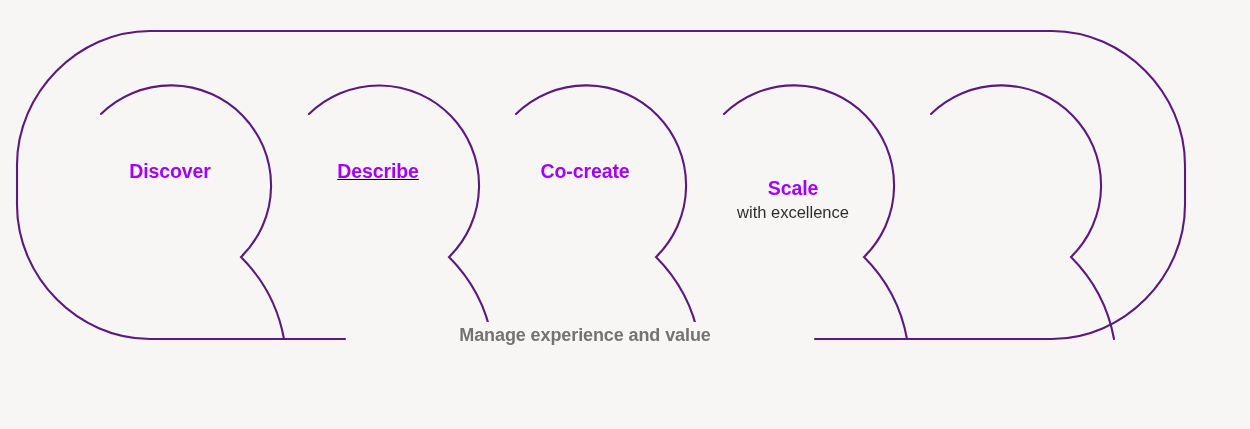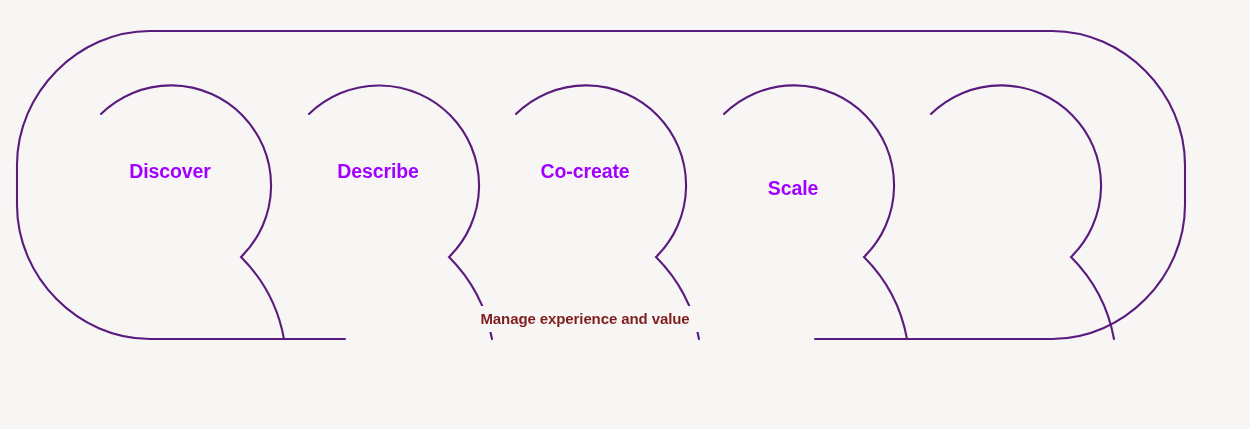--- a/index.html
+++ b/index.html
@@ -49,24 +49,24 @@
     color: #2f2f2f;
     font-size: 16.5px;
     font-weight: 400;
     line-height: 21px;
     margin-top: 3px;
     white-space: nowrap;
   }
   #footer-label {
     position: absolute;
     left: 585px;
-    top: 306px;
+    top: 322px;
     transform: translateX(-50%);
-    color: #7f1d1d;
-    font-size: 15px;
+    color: #737373;
+    font-size: 18px;
     font-weight: bold;
     letter-spacing: -0.1px;
     line-height: 26px;
     white-space: nowrap;
     background: #f7f6f5;
     padding: 0 18px;
   }
 </style>
 </head>
 <body>
@@ -110,28 +110,29 @@
                A 100 100 0 1 1 1071 257
                C 1092 278 1108 306 1114 339"></path>
 
     </g>
   </svg>
 
   <div class="stage-label" style="left:170px; top:160px;">
     <span class="stage-title">Discover</span>
   </div>
 
-  <div class="stage-label" style="left:378px; top:160px;">
+  <div class="stage-label" style="left:378px; top:160px;text-decoration:underline;">
     <span class="stage-title">Describe</span>
   </div>
 
   <div class="stage-label" style="left:585px; top:160px;">
     <span class="stage-title">Co-create</span>
   </div>
 
   <div class="stage-label" style="left:793px; top:177px;">
     <span class="stage-title">Scale</span>
+    <span class="stage-sub">with excellence</span>
   </div>
 
 
   <div id="footer-label">Manage experience and value</div>
 
 </div>
 
 </body></html>

